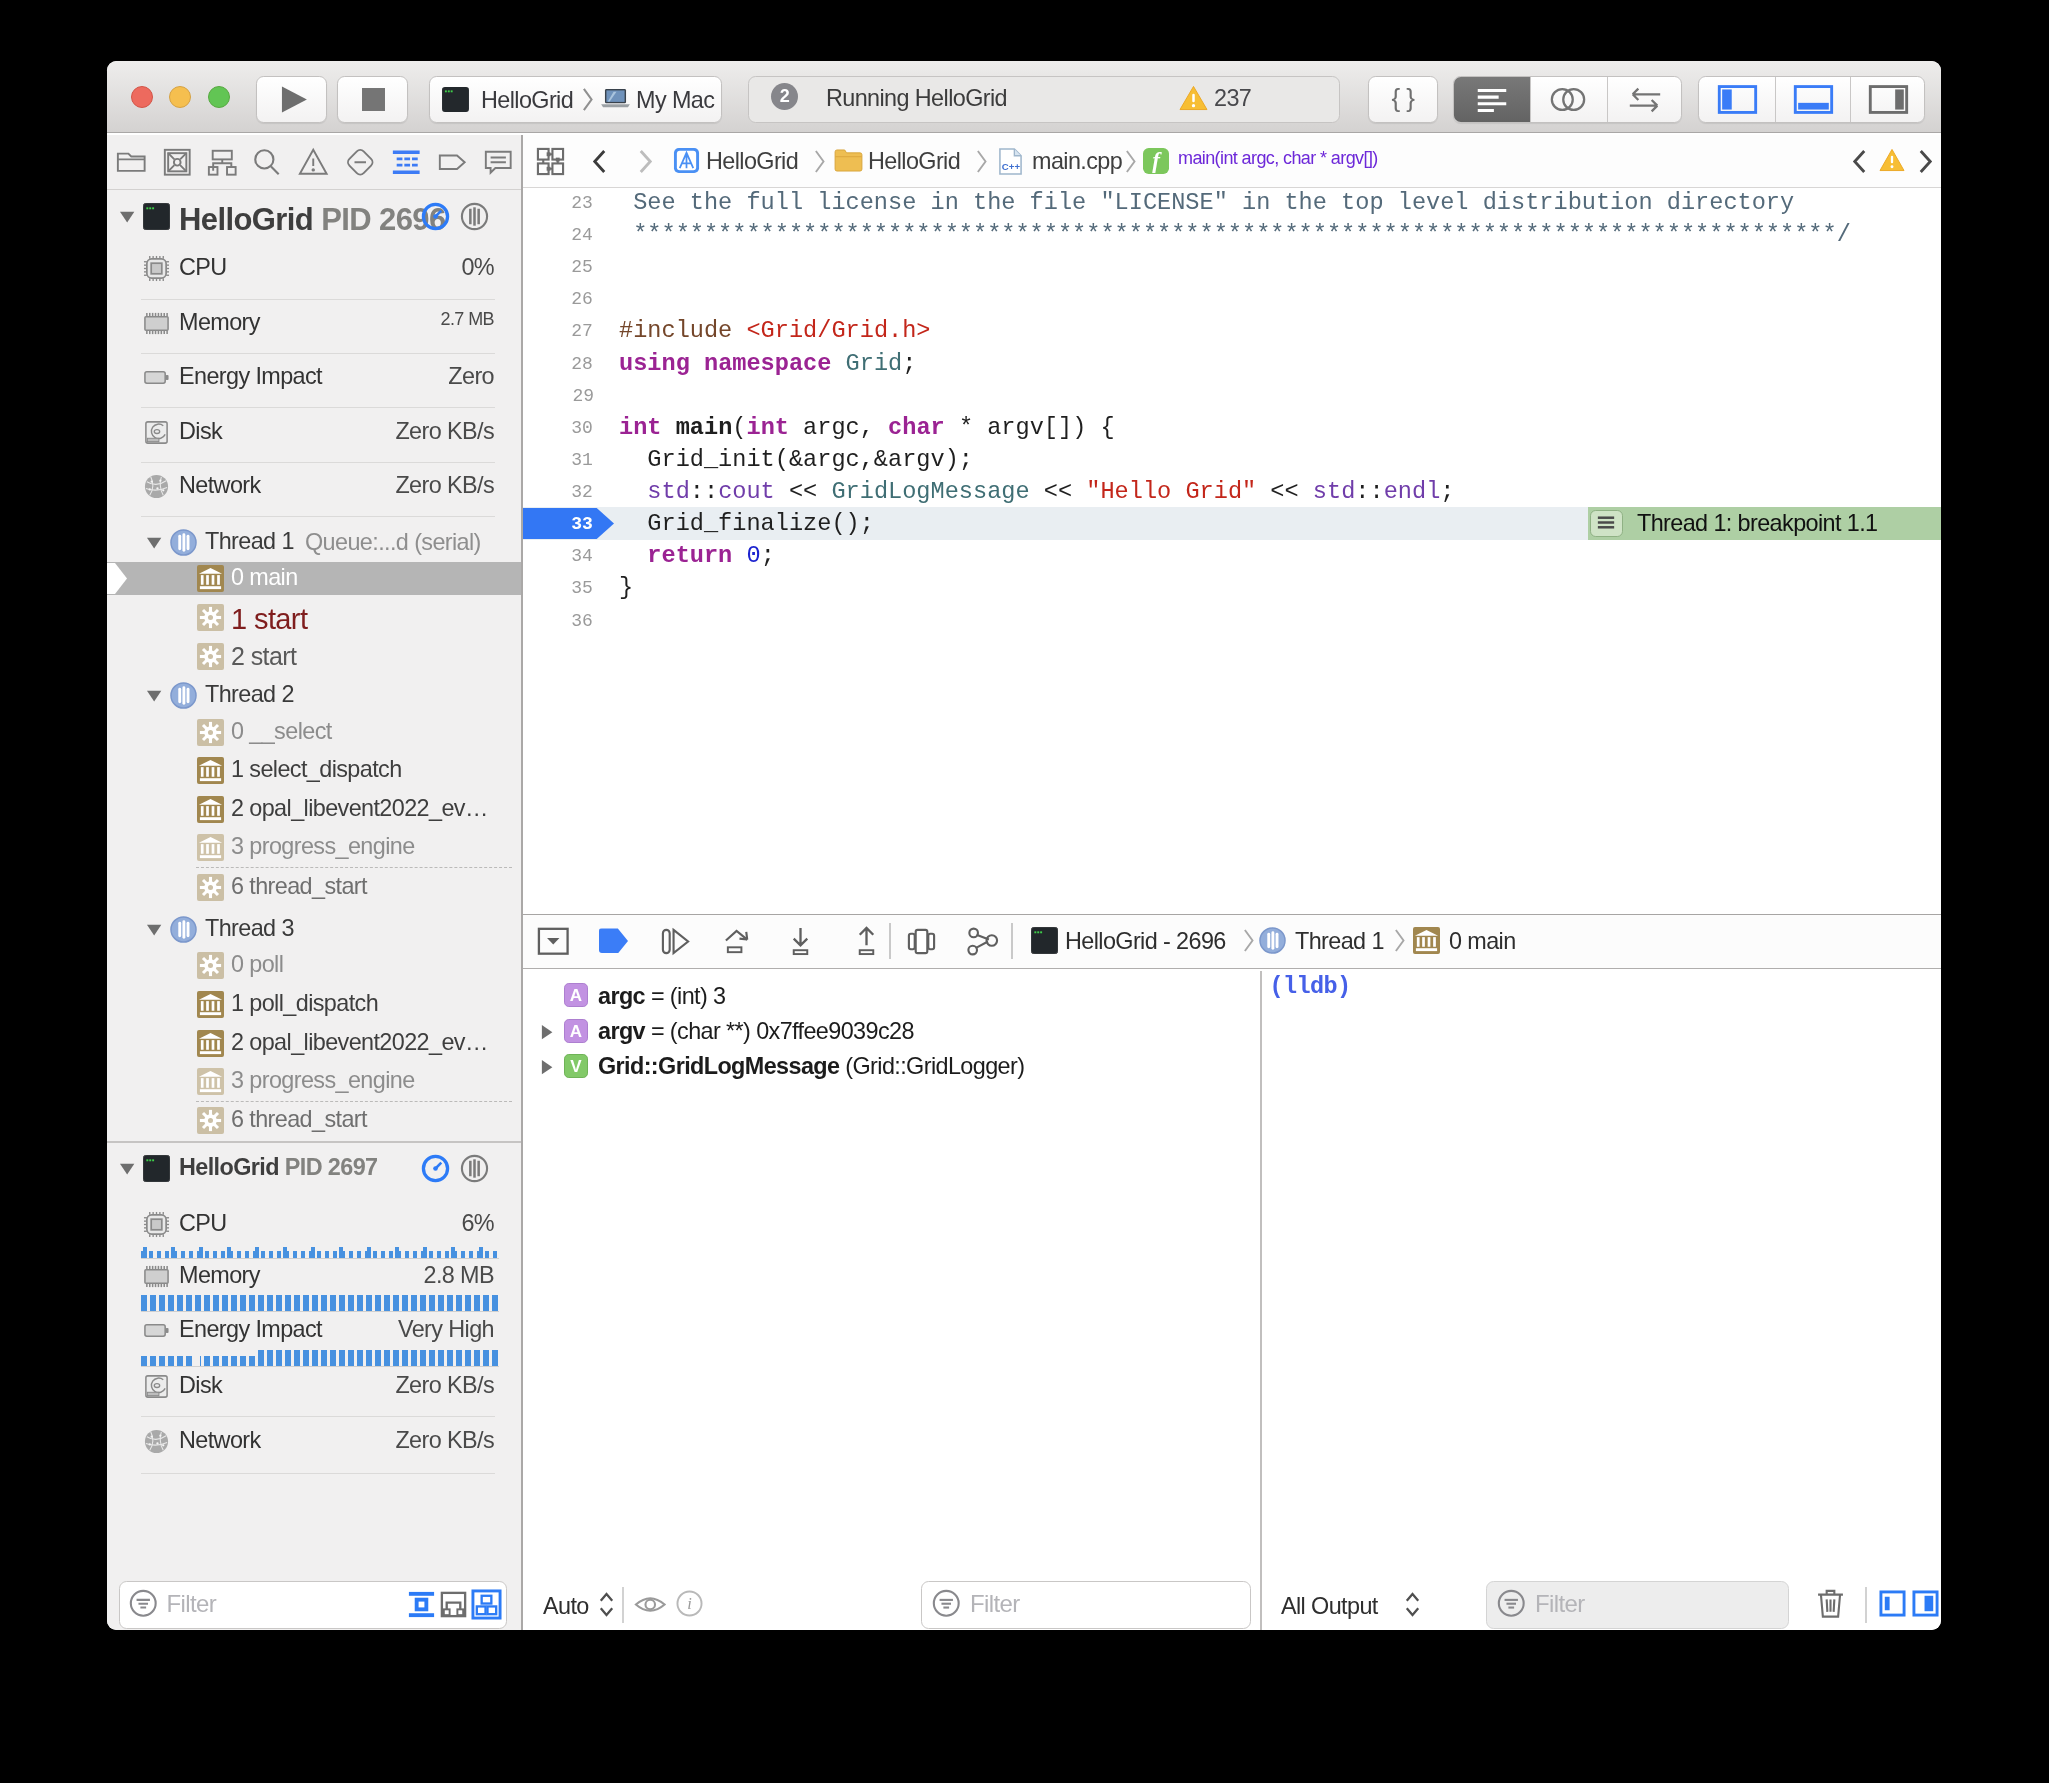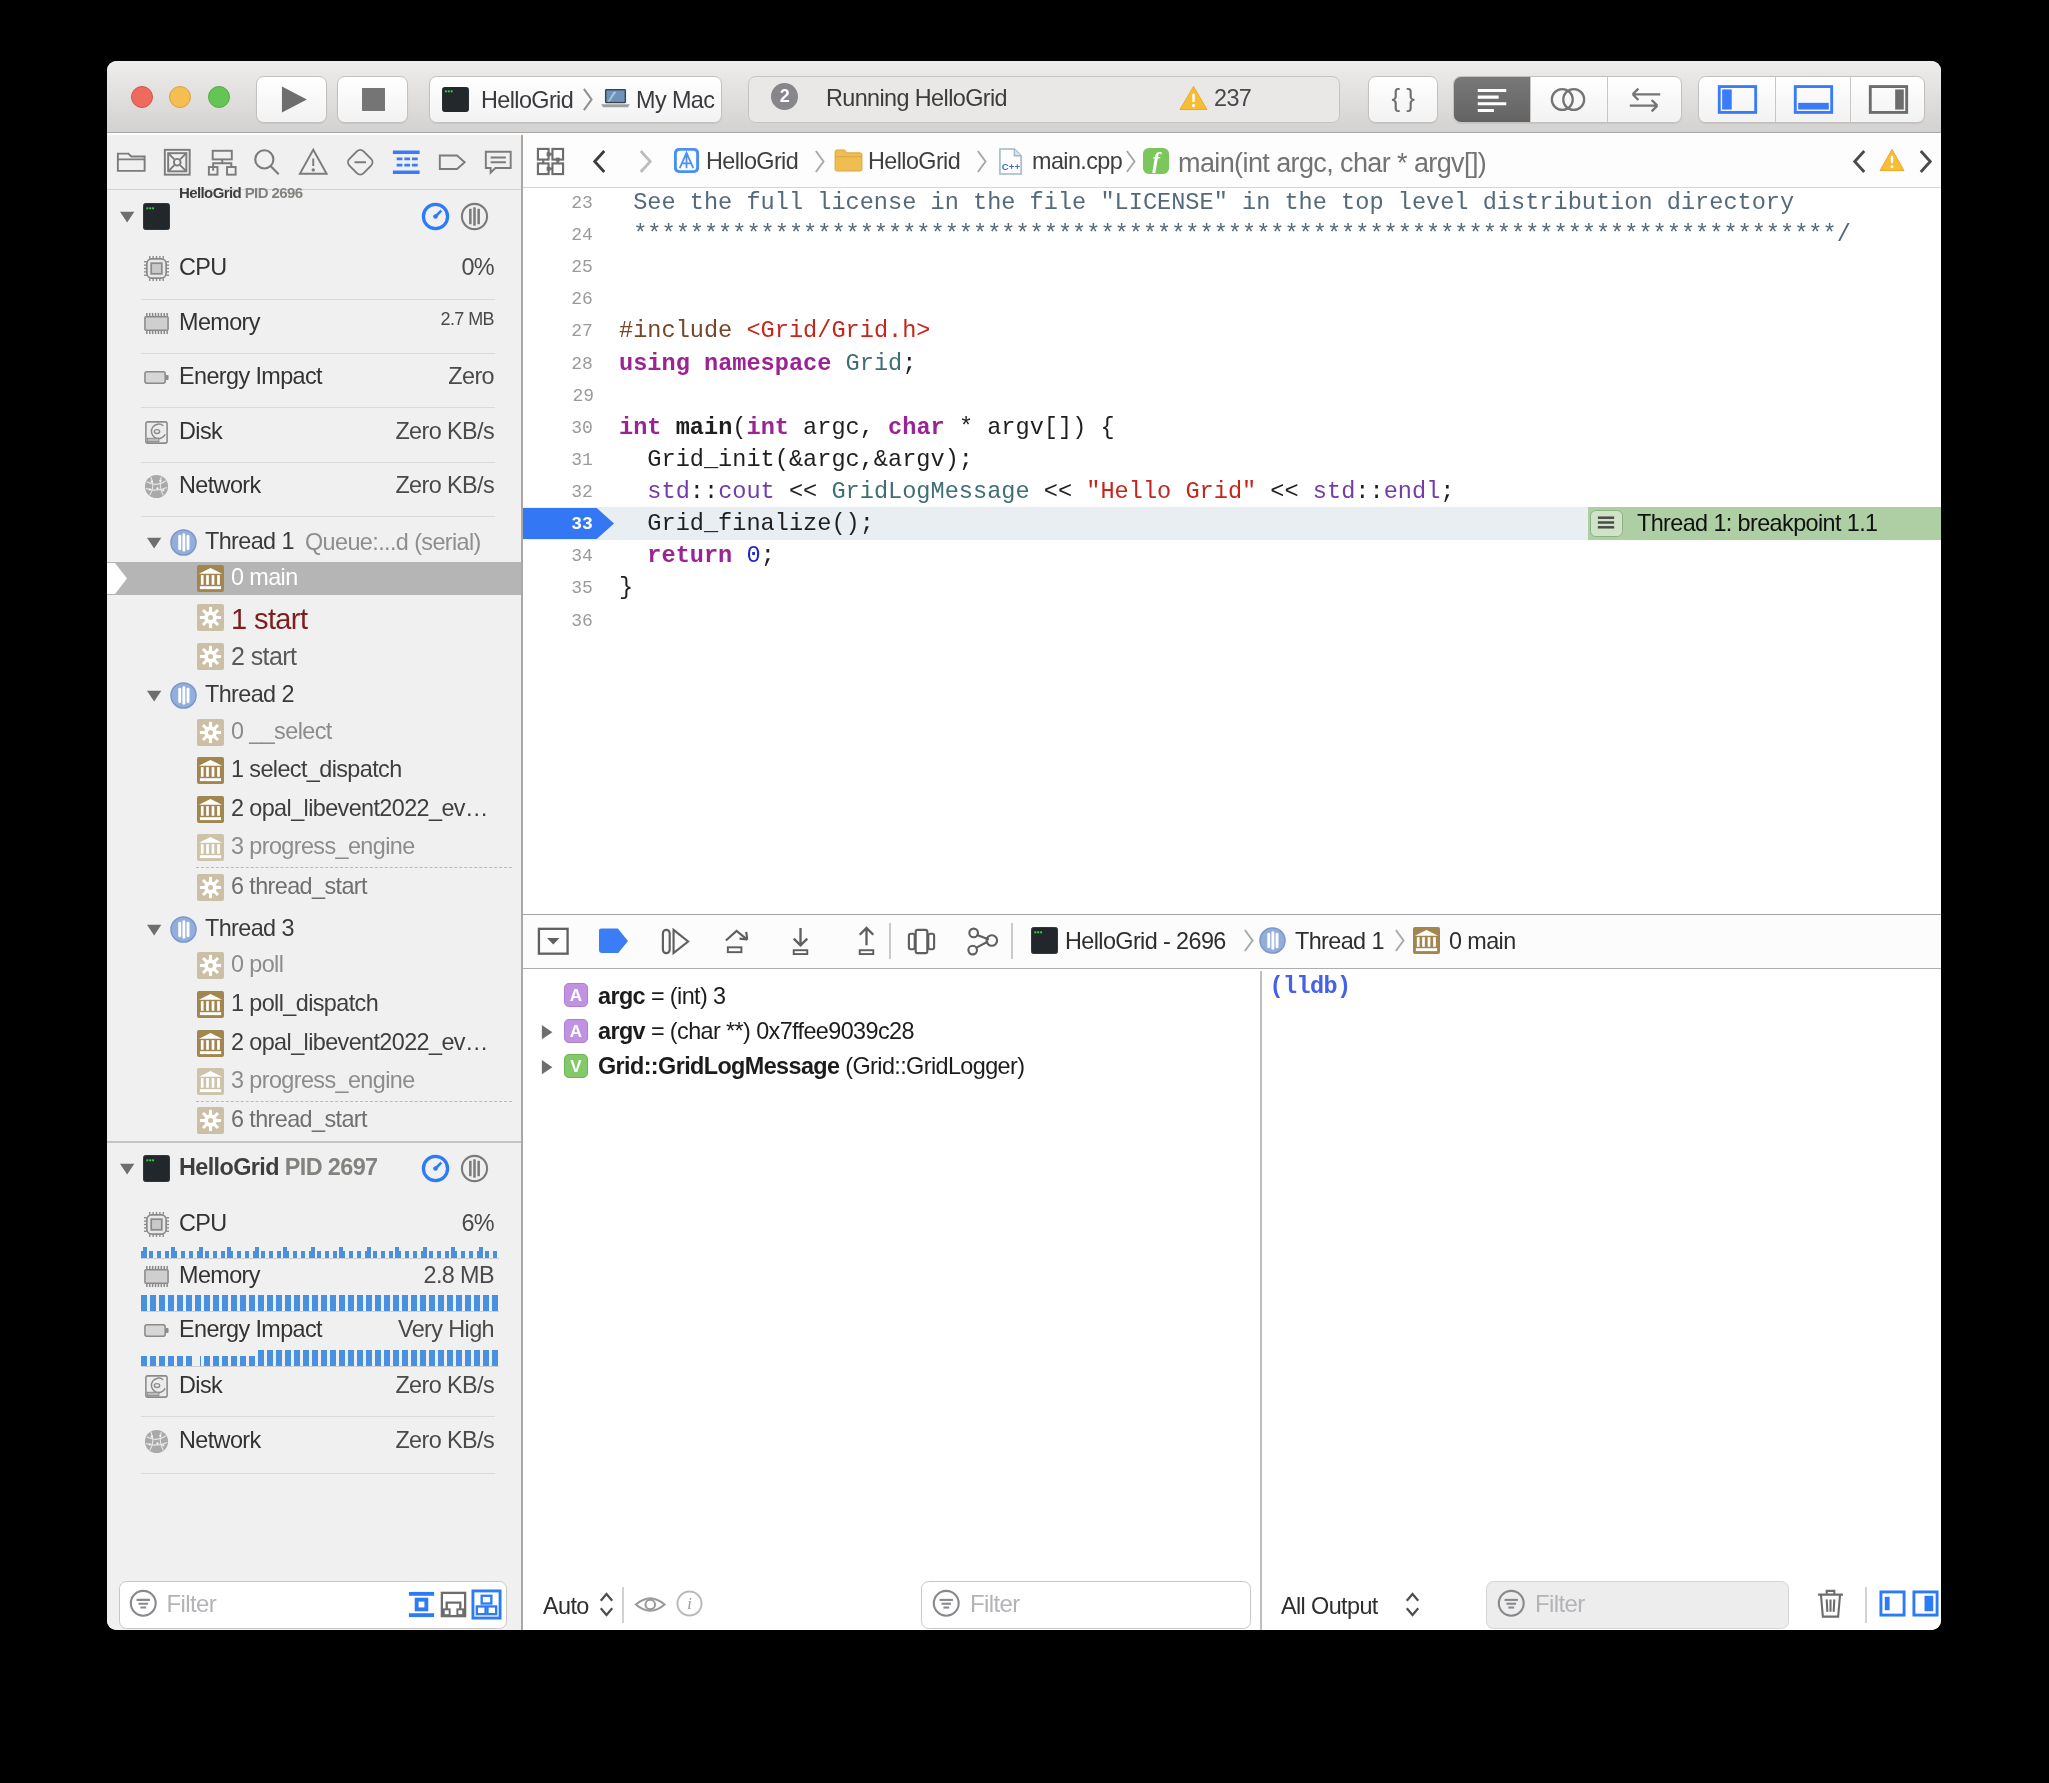--- a/index.html
+++ b/index.html
@@ -271,21 +271,21 @@
           </g>
       </defs>
     </svg>
     <div id="navlist" style="position: absolute; left: 0px; top: 0px; width: 414px; height: 1491px;">
         <svg class="abs" style="left:11.5px;top:74px;" width="16.3" height="15.3" viewBox="0 0 17 16">
           <polygon points="1,3 16,3 8.5,14" fill="#6e6e6e"></polygon>
         </svg>
         <svg class="abs" style="left:36px;top:68px;color:;" width="27" height="27" viewBox="0 0 28 28">
           <use href="#i-term"></use>
         </svg>
-        <span class="abs" style="left:72px;top:49px;font-size:15px;color:#3e3e3e;font-weight:bold;">HelloGrid <span style="color:#82827f;font-weight:bold;">PID 2696</span></span>
+        <span class="abs" style="left:72px;top:67px;font-size:31px;color:#3e3e3e;font-weight:bold;">HelloGrid <span style="color:#82827f;font-weight:bold;">PID 2696</span></span>
         <svg class="abs" style="left:314px;top:67px;color:#2d7bf7;" width="29" height="29" viewBox="0 0 30 30">
           <use href="#i-gauge"></use>
         </svg>
         <svg class="abs" style="left:353px;top:67px;color:;" width="29" height="29" viewBox="0 0 30 30">
           <use href="#i-cyl"></use>
         </svg>
         <svg class="abs" style="left:36px;top:120px;" width="27" height="27" viewBox="0 0 28 28">
           <g fill="none" stroke="#8a8a8a" stroke-width="1.8">
             <rect x="4" y="4" width="20" height="20" rx="5" fill="#e8e8e8"></rect>
             <rect x="8.5" y="8.5" width="11" height="11" fill="#c9c9c9" stroke="#8a8a8a"></rect>
@@ -649,21 +649,21 @@
       <svg class="abs" style="left:475px;top:11.5px;" width="25" height="29" viewBox="0 0 26 30">
           <path d="M2,2 L17,2 L24,9 L24,28 L2,28 Z" fill="#fff" stroke="#9fb6cc" stroke-width="1.6"></path>
           <path d="M17,2 L17,9 L24,9" fill="#d7e4f0" stroke="#9fb6cc" stroke-width="1.4"></path>
           <text x="4" y="24" font-family="Liberation Sans" font-size="10" font-weight="bold" fill="#3e6fd0">C++</text>
         </svg>
       <span class="abs" style="left:509px;top:13.4px;font-size:23.4px;color:#3f3f3f;">main.cpp</span>
       <svg class="abs" style="left:601px;top:14.3px;" width="13.4" height="25" viewBox="0 0 14 26">
           <path d="M3,2 L11,13 L3,24" stroke="#a8a8a8" stroke-width="2" fill="none"></path>
         </svg>
       <div class="abs" style="left:620px;top:13.4px;width:26px;height:26px;border-radius:5.7px;background:#7cc75c;color:#fff;font-family:'Liberation Serif',serif;font-style:italic;font-weight:bold;font-size:23px;text-align:center;line-height:25px;">f</div>
-      <span class="abs" style="left:655px;top:13.4px;font-size:27px;color:#737373;">main(int argc, char * argv[])</span>
+      <span class="abs" style="left:655px;top:13.4px;font-size:18px;color:#6d28d9;">main(int argc, char * argv[])</span>
       <svg class="abs" style="left:1327px;top:13.4px;" width="19" height="27" viewBox="0 0 20 28">
           <path d="M15,3 L5,14 L15,25" stroke="#4a4a4a" stroke-width="3" fill="none"></path>
         </svg>
       <svg class="abs" style="left:1356px;top:13.4px;" width="26" height="24" viewBox="0 0 27 25">
           <path d="M13.5,1.5 L26,23.5 L1,23.5 Z" fill="#f7be34" stroke="#eba723" stroke-width="1"></path>
           <rect x="12.3" y="8" width="2.4" height="8" rx="1.2" fill="#fff"></rect>
           <circle cx="13.5" cy="19.5" r="1.5" fill="#fff"></circle>
         </svg>
       <svg class="abs" style="left:1393px;top:13.4px;" width="19" height="27" viewBox="0 0 20 28">
           <path d="M5,3 L15,14 L5,25" stroke="#4a4a4a" stroke-width="3" fill="none"></path>

